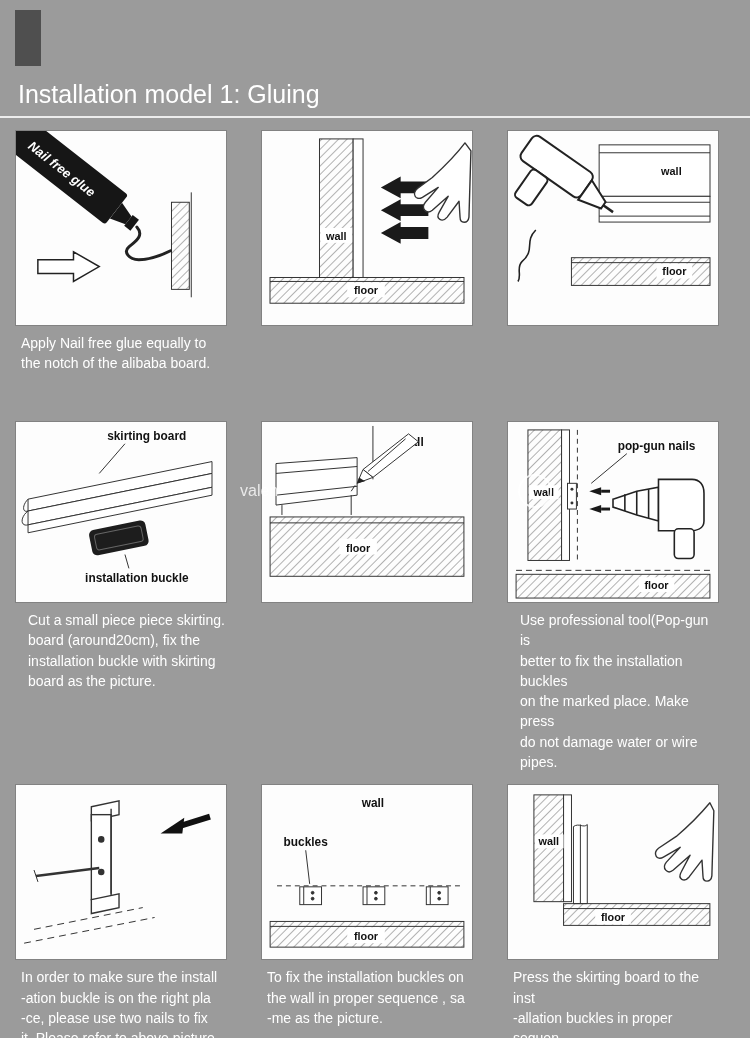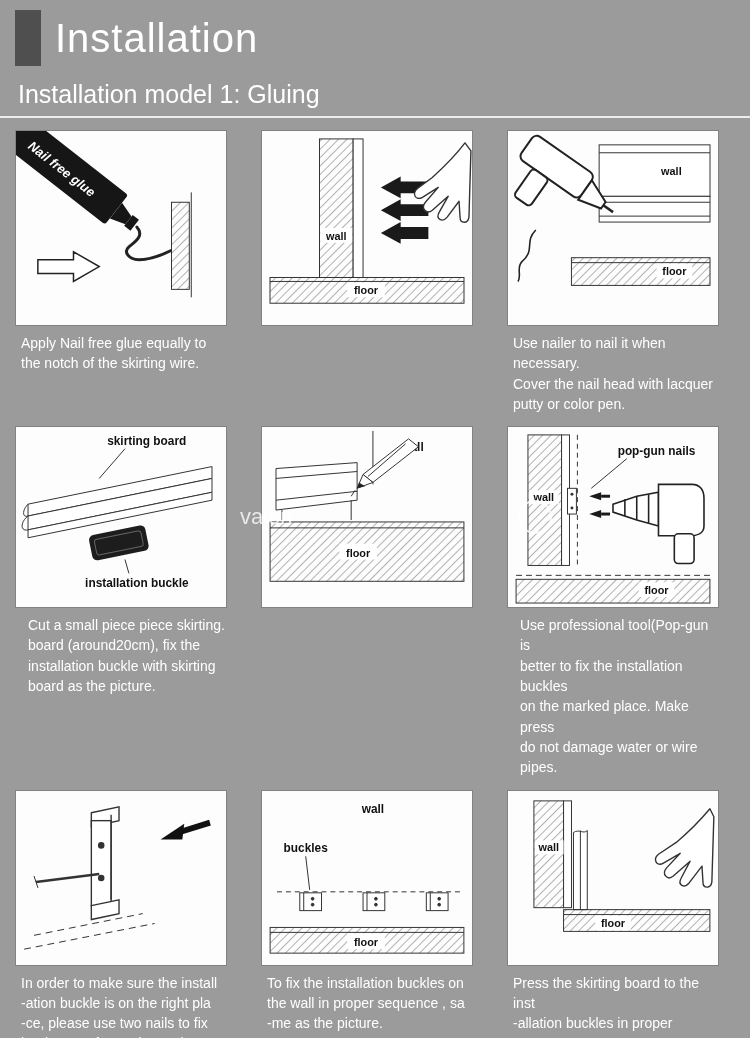--- a/index.html
+++ b/index.html
@@ -25,34 +25,33 @@
   .panel text { font-family:"Liberation Sans",sans-serif; font-size:11px; font-weight:bold; fill:#111; }
   .panel text.lbl { font-size:12px; }
   .panel text.tube-label { font-size:13px; font-style:italic; fill:#fff; }
   .caption {
     margin:7px 0 0 2px; padding-left:4px; font-size:14px; line-height:1.45;
     color:#fff; white-space:pre-line;
   }
   .row-1 .caption { min-height:76px; }
   .row-2 .caption { min-height:100px;margin-left:9px; }
   .watermark {
-    position:absolute; top:500px; left:240px; width:312px;
+    position:absolute; top:474px; left:240px; width:312px;
     display:flex; align-items:center; justify-content:space-between;
-    color:rgba(255,255,255,0.78); font-size:22px; pointer-events:none;
+    color:rgba(255,255,255,0.78); font-size:16px; pointer-events:none;
   }
   .wm-ring { width:30px; height:30px; border:2px solid rgba(255,255,255,0.78); border-radius:50%; }
 </style>
 </head>
 <body>
 
 <div class="sheet">
 
   <header class="page-header">
     <div class="accent-bar"></div>
-    <h1 class="page-title">Installation</h1>
   </header>
 
   <h2 class="section-heading">Installation model 1: Gluing</h2>
 
   <section class="row row-1">
 
     <figure class="step">
       <div class="panel panel-1">
         <svg viewBox="0 0 212 196">
           <defs>
@@ -67,21 +66,21 @@
             <line x1="-28" y1="36" x2="-28" y2="74" stroke="#000" stroke-width="6"></line>
             <text x="41" y="61" text-anchor="middle" class="tube-label">Nail free glue</text>
             <polygon points="110,46 126,51 126,61 110,66" fill="#161616"></polygon>
             <rect x="126" y="49" width="8" height="14" fill="#161616"></rect>
           </g>
           <path d="M122,97 C130,106 120,112 114,117 C108,122 114,130 124,130 C136,130 146,126 156,121" fill="none" stroke="#222" stroke-width="3" stroke-linecap="round"></path>
           <polygon points="22,130 58,130 58,122 84,137 58,152 58,144 22,144" fill="#fff" stroke="#222" stroke-width="1.5"></polygon>
         </svg>
       </div>
       <figcaption class="caption">Apply Nail free glue equally to
- the notch of the skirting wire.</figcaption>
+ the notch of the alibaba board.</figcaption>
     </figure>
 
     <figure class="step">
       <div class="panel panel-1">
         <svg viewBox="0 0 212 196">
           <defs>
               <pattern id="p2" width="6" height="6" patternUnits="userSpaceOnUse" patternTransform="rotate(45)">
                 <line x1="0" y1="0" x2="0" y2="6" stroke="#666" stroke-width="1"></line>
               </pattern>
             </defs>
@@ -132,23 +131,20 @@
             <g transform="rotate(35 55 45)">
               <rect x="8" y="26" width="74" height="30" rx="6"></rect>
               <rect x="26" y="56" width="20" height="34" rx="4"></rect>
               <polygon points="82,32 106,42 106,50 82,56"></polygon>
               <line x1="106" y1="46" x2="118" y2="46" stroke-width="2.5"></line>
             </g>
             <path d="M28,100 C16,112 28,120 14,132 C8,138 14,146 10,152" fill="none" stroke-width="1.6"></path>
           </g>
         </svg>
       </div>
-      <figcaption class="caption">Use nailer to nail it when necessary.
- Cover the nail head with lacquer
- putty or color pen.</figcaption>
     </figure>
 
   </section>
 
 
   <section class="row row-2">
 
     <figure class="step">
       <div class="panel panel-2">
         <svg viewBox="0 0 212 182">

